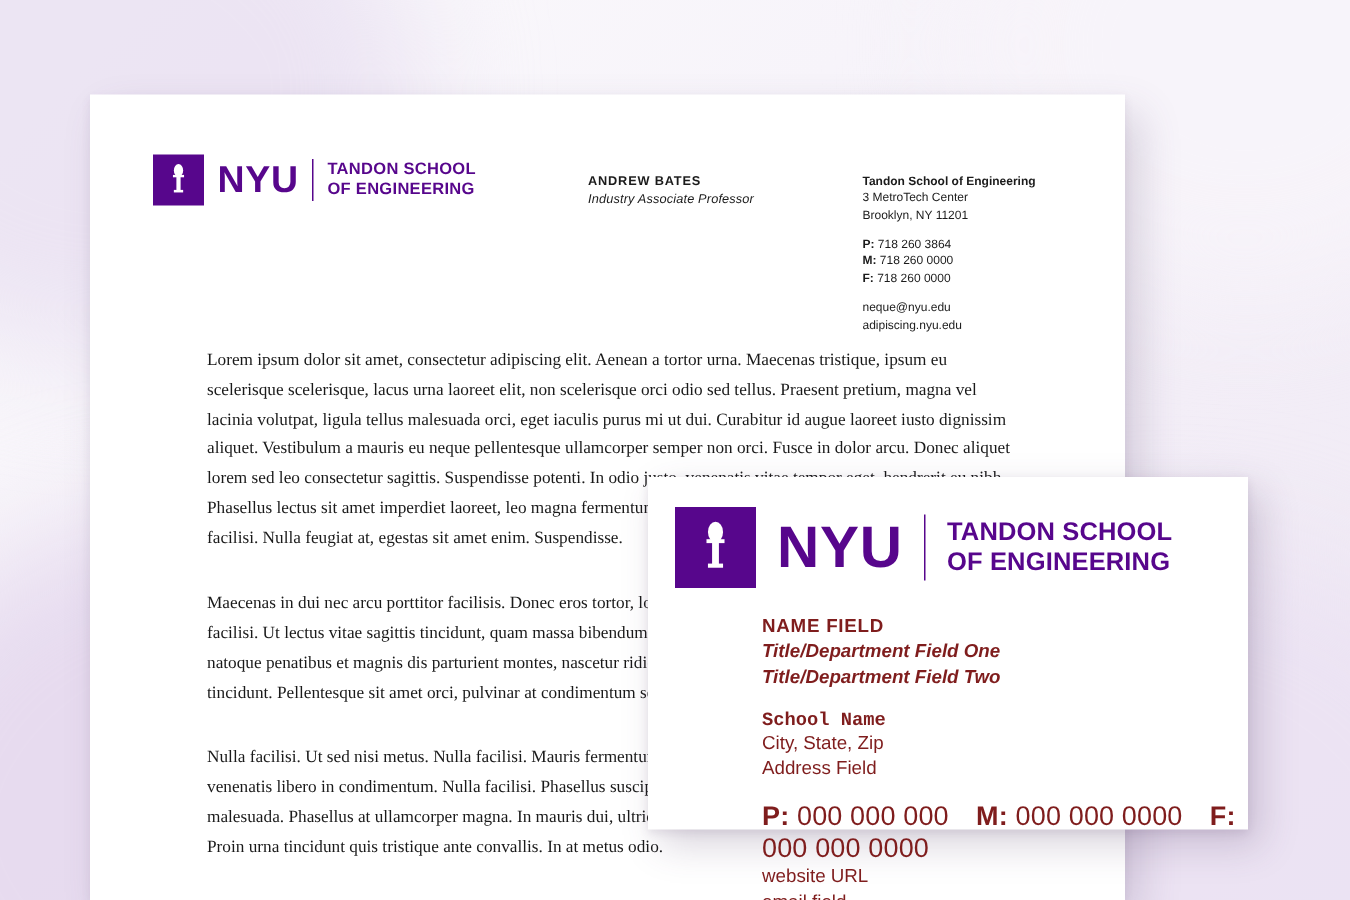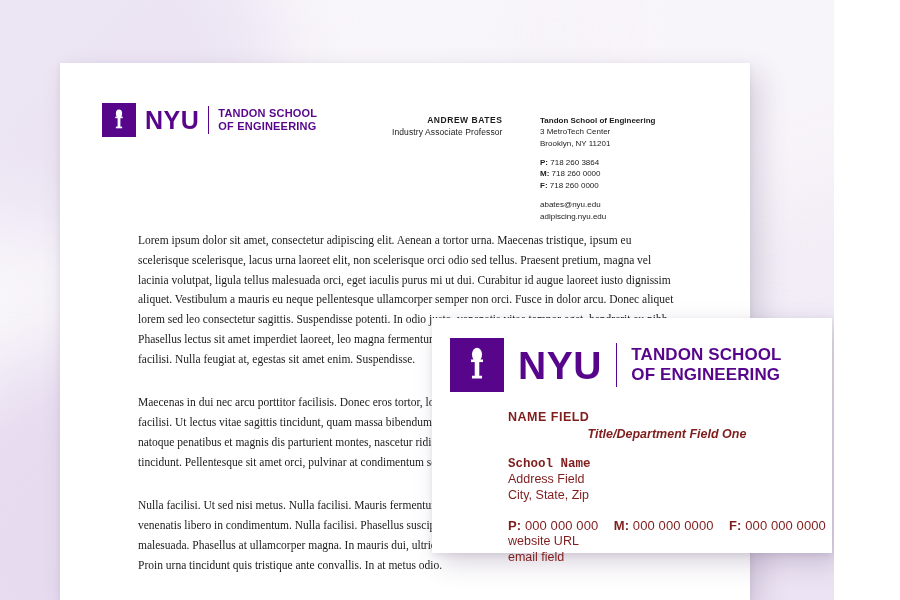--- a/index.html
+++ b/index.html
@@ -8,21 +8,21 @@
   }
   body {
     width: 900px;
     height: 600px;
     overflow: hidden;
     font-family: "Liberation Sans", sans-serif;
     background: #ffffff;
   }
   #stage {
     position: relative;
-    width: 834px;
+    width: 900px;
     height: 600px;
     background: linear-gradient(135deg, #fbfafc 0%, #f7f4fa 40%, #f3eef7 70%, #efe9f4 100%);
     overflow: hidden;
   }
   
   .wash {
     position: absolute;
     border-radius: 50%;
     filter: blur(40px);
     pointer-events: none;
@@ -120,31 +120,31 @@
     position: absolute;
     left: 332px;
     top: 52px;
     color: #1b1b1b;
   }
   .person-name {
     font-size: 8.5px;
     font-weight: 700;
     letter-spacing: 0.55px;
     margin-bottom: 2px;
-    text-align: right;
   }
   .person-title {
     font-size: 8.5px;
+    font-style: italic;
     letter-spacing: 0.1px;
   }
 
   
   .addr-block {
     position: absolute;
-    left: 480px;
+    left: 515px;
     top: 52px;
     color: #1b1b1b;
     font-size: 8px;
     line-height: 1.42;
   }
   .addr-block .bold {
     font-weight: 700;
   }
   .addr-block .gap {
     height: 8px;
@@ -214,35 +214,34 @@
     font-size: 12.5px;
     font-weight: 700;
     letter-spacing: 0.5px;
     margin-bottom: 2px;
   }
   .card-dept {
     font-size: 12.5px;
     font-style: italic;
     font-weight: 700;
     line-height: 1.32;
-    text-align: center;
   }
   .card-school {
     margin-top: 14px;
     font-size: 12.5px;
     font-weight: 700;
     font-family: Liberation Mono, monospace;
   }
   .card-addr {
     font-size: 12.5px;
     line-height: 1.32;
   }
   .card-phones {
     margin-top: 14px;
-    font-size: 13px;
+    font-size: 18px;
     letter-spacing: 0.1px;
   }
   .card-phones .lbl {
     font-weight: 700;
   }
   .card-phones .sp {
     display: inline-block;
     width: 8px;
   }
   .card-web {
@@ -300,21 +299,21 @@
         </div>
         <div>
           <span class="label">M:</span>
           <span>718 260 0000</span>
         </div>
         <div>
           <span class="label">F:</span>
           <span>718 260 0000</span>
         </div>
         <div class="gap"></div>
-        <div>abates@nyu.edu</div>
+        <div>neque@nyu.edu</div>
         <div>adipiscing.nyu.edu</div>
       </div>
     </div>
 
     <div class="letter-body">
       <p>Lorem ipsum dolor sit amet, consectetur adipiscing elit. Aenean a tortor urna. Maecenas tristique, ipsum eu scelerisque scelerisque, lacus urna laoreet elit, non scelerisque orci odio sed tellus. Praesent pretium, magna vel lacinia volutpat, ligula tellus malesuada orci, eget iaculis purus mi ut dui. Curabitur id augue laoreet iusto dignissim aliquet. Vestibulum a mauris eu neque pellentesque ullamcorper semper non orci. Fusce in dolor arcu. Donec aliquet lorem sed leo consectetur sagittis. Suspendisse potenti. In odio justo, venenatis vitae tempor eget, hendrerit eu nibh. Phasellus lectus sit amet imperdiet laoreet, leo magna fermentum quam, id sollicitudin nisl dolor sed lectus. Nulla facilisi. Nulla feugiat at, egestas sit amet enim. Suspendisse.</p>
       <p>Maecenas in dui nec arcu porttitor facilisis. Donec eros tortor, lobortis et tincidunt a, tempor sed lorem. Nulla facilisi. Ut lectus vitae sagittis tincidunt, quam massa bibendum nunc, at volutpat dolor enim vel arcu. Cum sociis natoque penatibus et magnis dis parturient montes, nascetur ridiculus mus. Proin eu quam vitae lectus aliquet tincidunt. Pellentesque sit amet orci, pulvinar at condimentum sed, ultrices ut elit. Nunc commodo.</p>
       <p>Nulla facilisi. Ut sed nisi metus. Nulla facilisi. Mauris fermentum quam sit amet nulla tincidunt, sed ultricies lorem venenatis libero in condimentum. Nulla facilisi. Phasellus suscipit eros eget risus ultrices, vel pellentesque lectus malesuada. Phasellus at ullamcorper magna. In mauris dui, ultricies vel pellentesque ut, condimentum eget urna. Proin urna tincidunt quis tristique ante convallis. In at metus odio.</p>
     </div>
   </div>
@@ -333,24 +332,25 @@
       <div class="rule-v big"></div>
       <div class="school-name big">
         <div>TANDON SCHOOL</div>
         <div>OF ENGINEERING</div>
       </div>
     </div>
 
     <div class="card-fields">
       <div class="card-name">NAME FIELD</div>
       <div class="card-dept">Title/Department Field One</div>
+      <div class="card-dept">Title/Department Field Two</div>
 
       <div class="card-school">School Name</div>
+      <div class="card-addr">City, State, Zip</div>
       <div class="card-addr">Address Field</div>
-      <div class="card-addr">City, State, Zip</div>
 
       <div class="card-phones">
         <span class="lbl">P:</span>
         <span>000 000 000</span>
         <span class="sp"></span>
         <span class="lbl">M:</span>
         <span>000 000 0000</span>
         <span class="sp"></span>
         <span class="lbl">F:</span>
         <span>000 000 0000</span>

